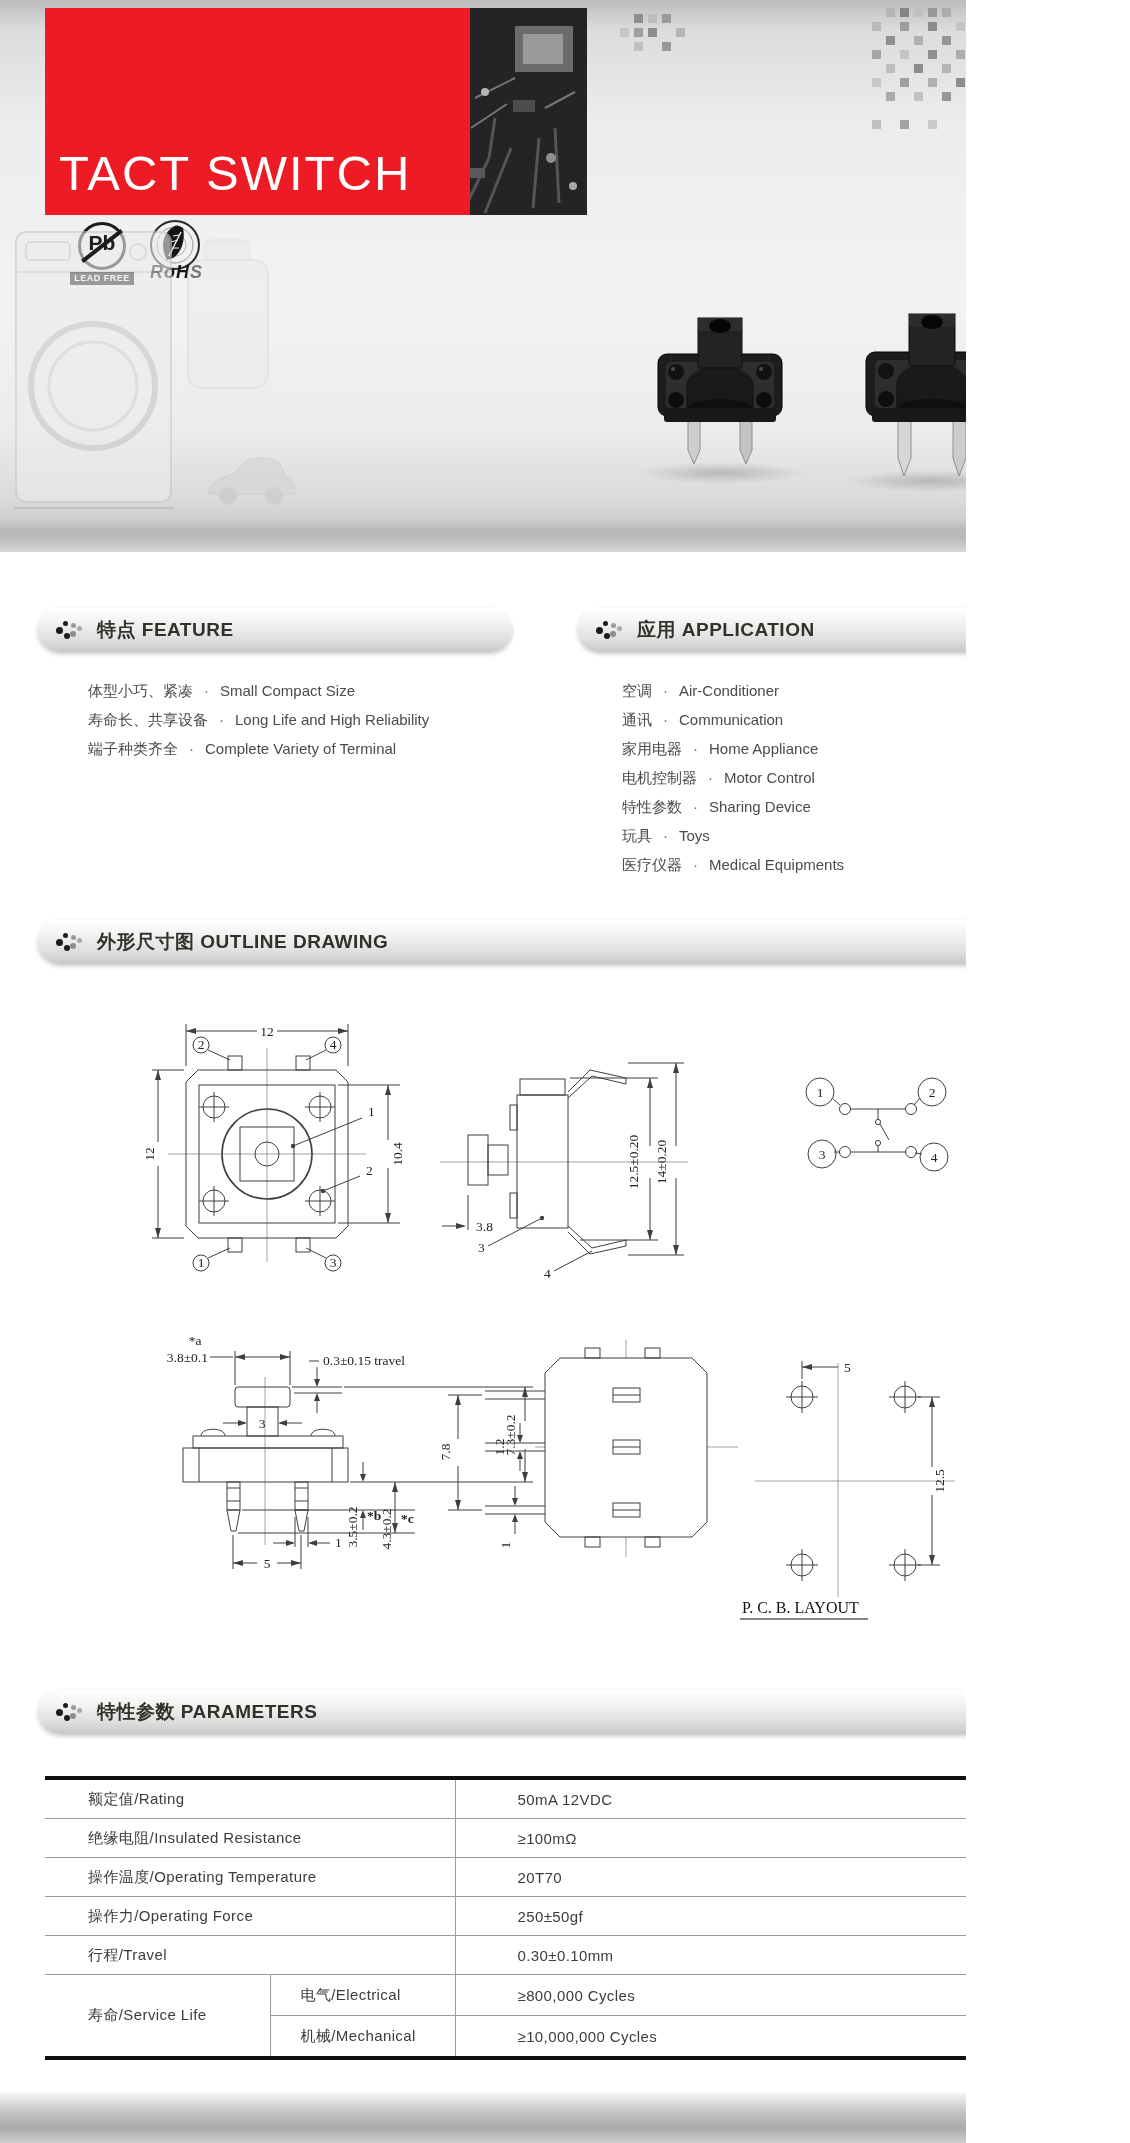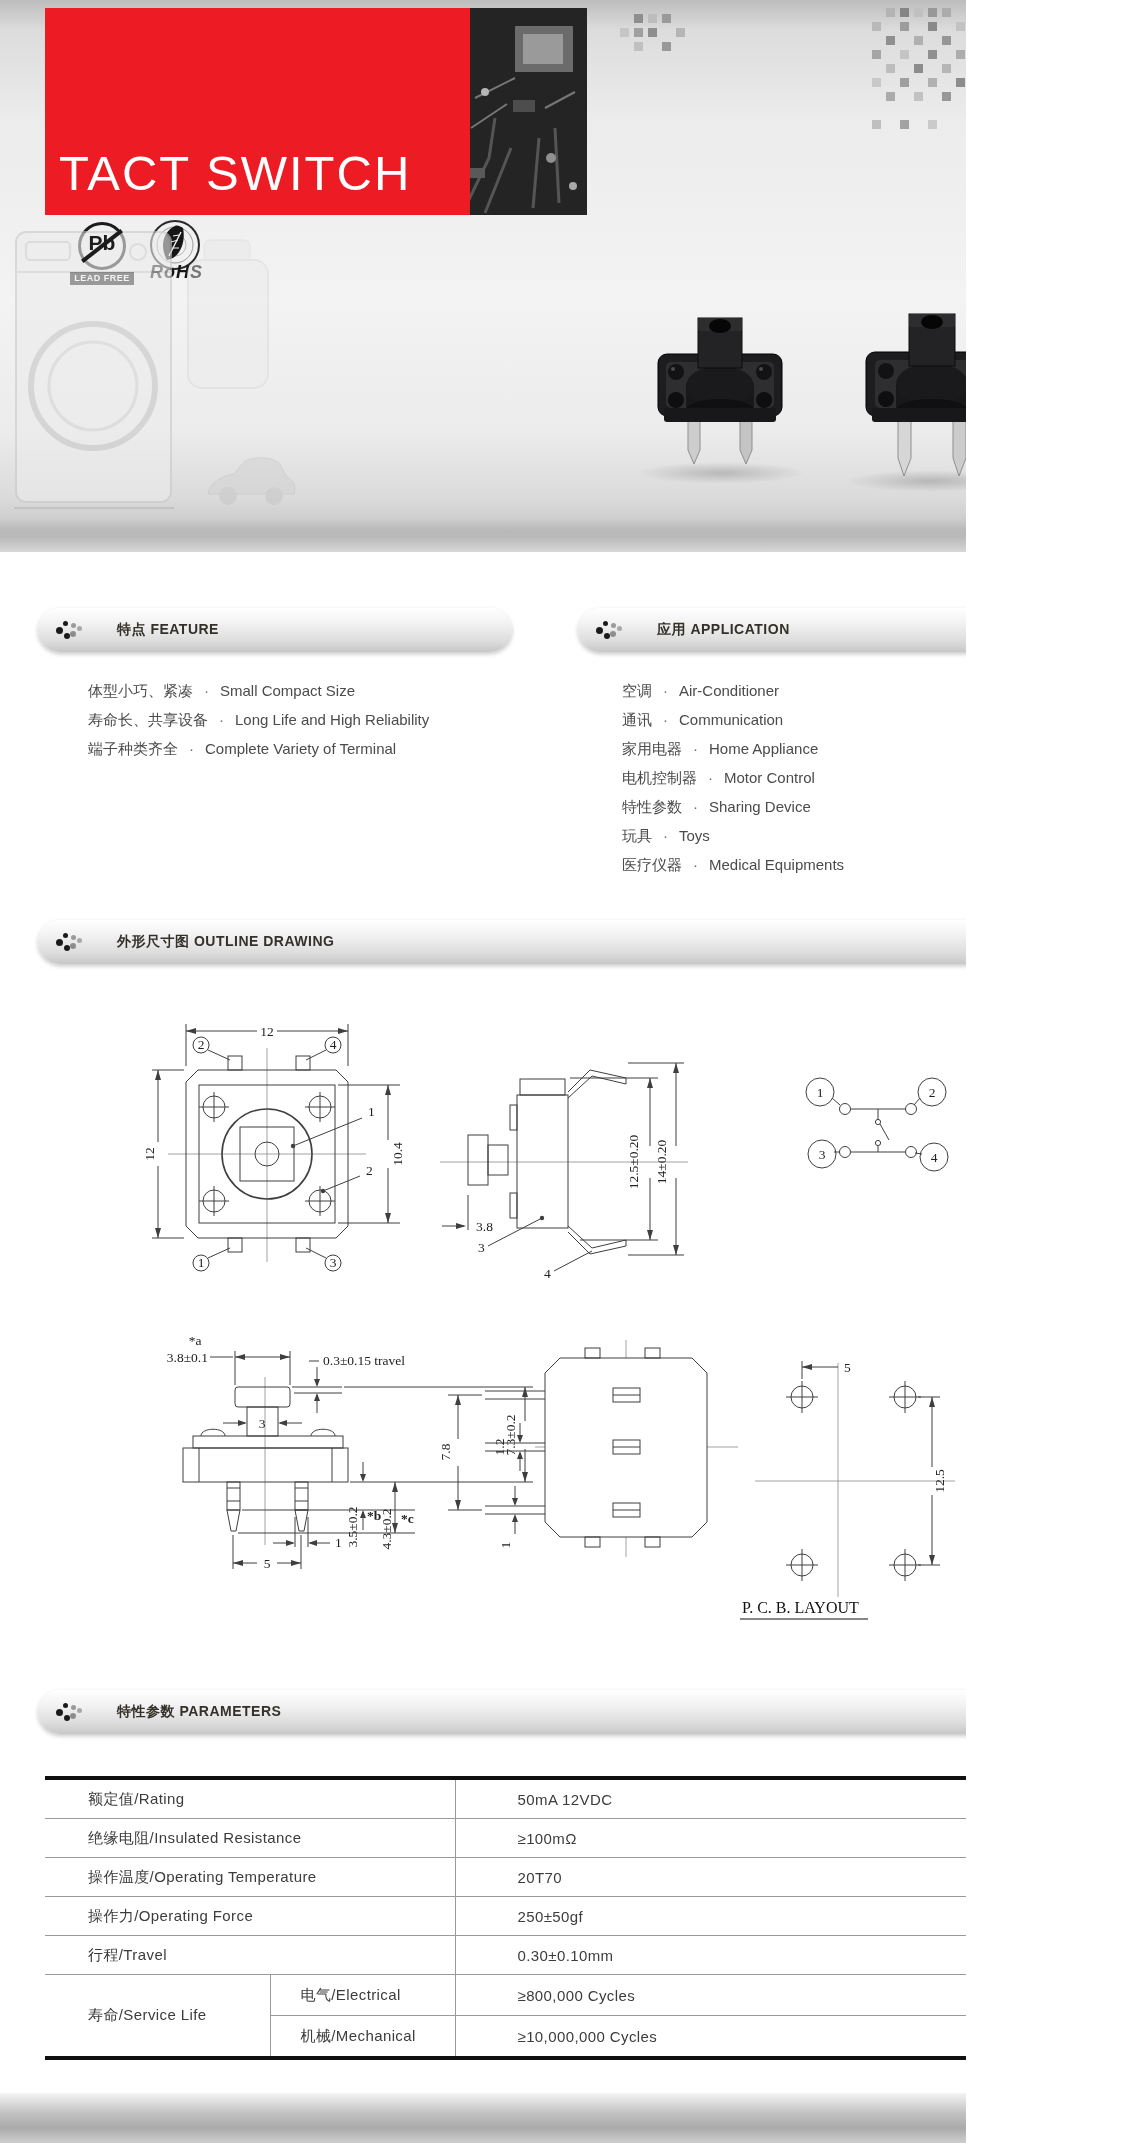--- a/index.html
+++ b/index.html
@@ -36,21 +36,21 @@
   
   .ghost{position:absolute;opacity:.6;}
   .sw-shadow{position:absolute;width:170px;height:22px;border-radius:50%;
              background:radial-gradient(ellipse at center,rgba(0,0,0,.18),rgba(0,0,0,0) 70%);}
   .heroband{position:absolute;left:0;top:518px;width:1130px;height:34px;
             background:linear-gradient(180deg,rgba(150,150,150,0) 0%,rgba(140,140,140,.35) 55%,rgba(120,120,120,.15) 100%);}
   
   .bar{position:absolute;height:44px;border-radius:22px;
        background:linear-gradient(180deg,#ffffff 0%,#f2f2f2 35%,#dddddd 75%,#c7c7c7 100%);
        box-shadow:0 2px 4px rgba(0,0,0,.22);display:flex;align-items:center;padding-left:18px;box-sizing:border-box;}
-  .bar .title{font-size:14px;font-weight:bold;color:#34312b;letter-spacing:.5px;margin-left:20px;}
+  .bar .title{font-size:19px;font-weight:bold;color:#34312b;letter-spacing:.5px;}
   .dots-icon{position:relative;width:30px;height:20px;margin-right:11px;display:inline-block;}
   .dots-icon i{position:absolute;border-radius:50%;}
   .di1{left:0;top:7px;width:7px;height:7px;background:#1b1b1b;}
   .di2{left:8px;top:13px;width:6px;height:6px;background:#1b1b1b;}
   .di3{left:7px;top:1px;width:5px;height:5px;background:#1b1b1b;}
   .di4{left:15px;top:3px;width:5px;height:5px;background:#9a9a9a;}
   .di5{left:14px;top:11px;width:6px;height:6px;background:#8d8d8d;}
   .di6{left:21px;top:6px;width:5px;height:5px;background:#a8a8a8;}
   
   .list{position:absolute;font-size:15px;color:#4b4b4b;}

